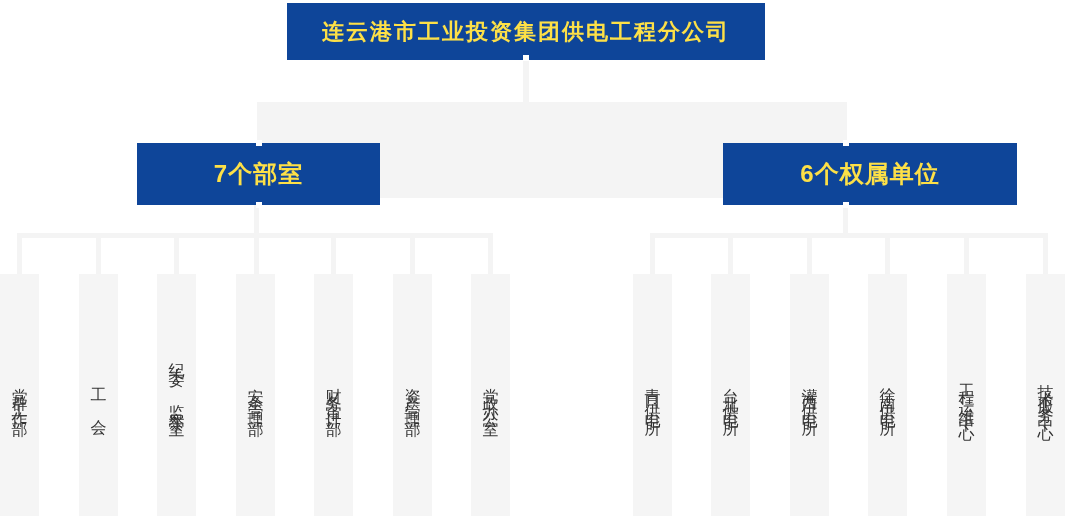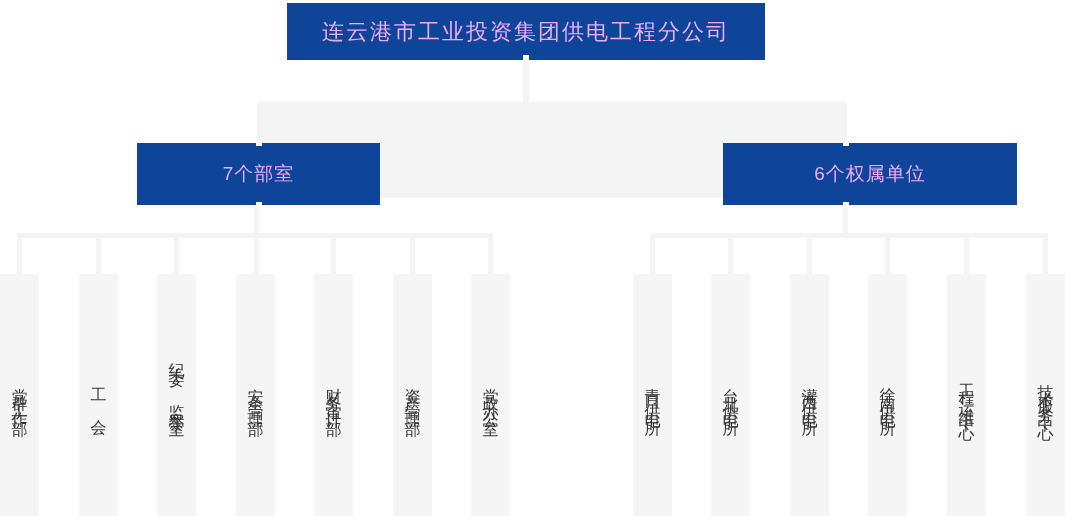--- a/index.html
+++ b/index.html
@@ -10,29 +10,29 @@
     overflow: hidden;
     background: #ffffff;
     font-family: "Liberation Sans", sans-serif;
   }
   .abs { position: absolute; }
   .band { background: #f4f4f4; }
   .line { background: #f4f4f4; }
   .tick { background: #ffffff; width: 6px; height: 6px; }
   .box-blue {
     background: #0e4599;
-    color: #f0abfc;
+    color: #fde047;
     display: flex;
     align-items: center;
     justify-content: center;
-    font-weight: normal;
+    font-weight: bold;
     box-sizing: border-box;
   }
   .root-box { font-size: 22px; letter-spacing: 2px; }
-  .group-box { font-size: 19px; letter-spacing: 1px; }
+  .group-box { font-size: 24px; letter-spacing: 1px; }
   .col {
     background: #f5f5f5;
     color: #333333;
     width: 39px;
     height: 242px;
     display: flex;
     flex-direction: column;
     align-items: center;
     justify-content: center;
     writing-mode: vertical-rl;

